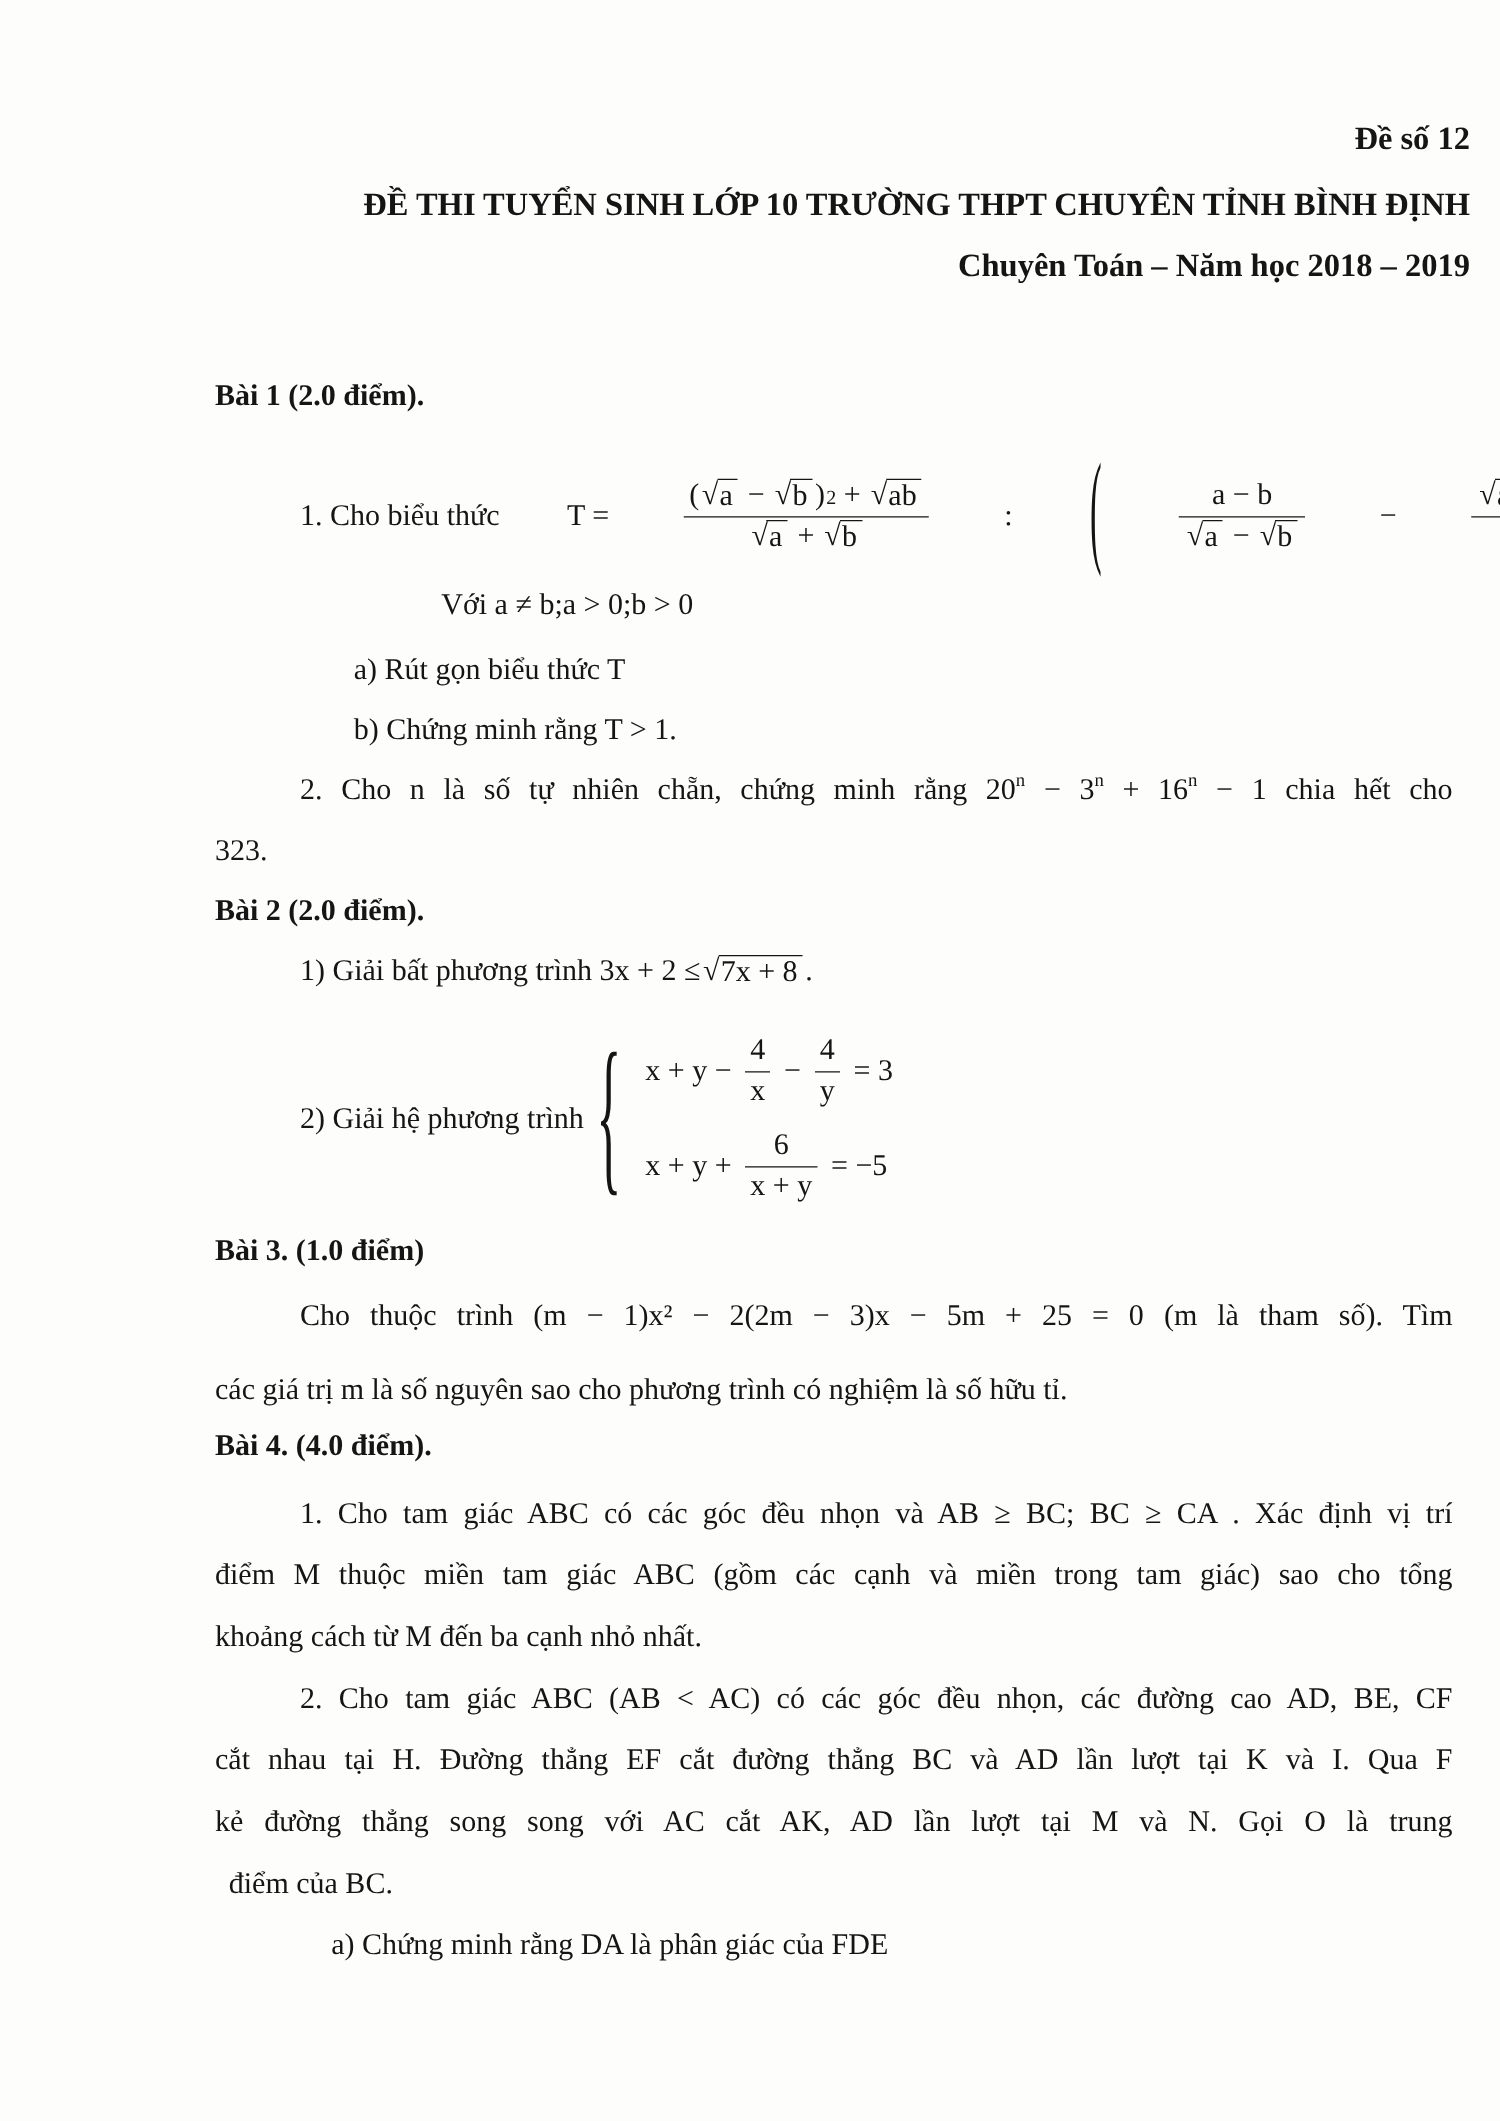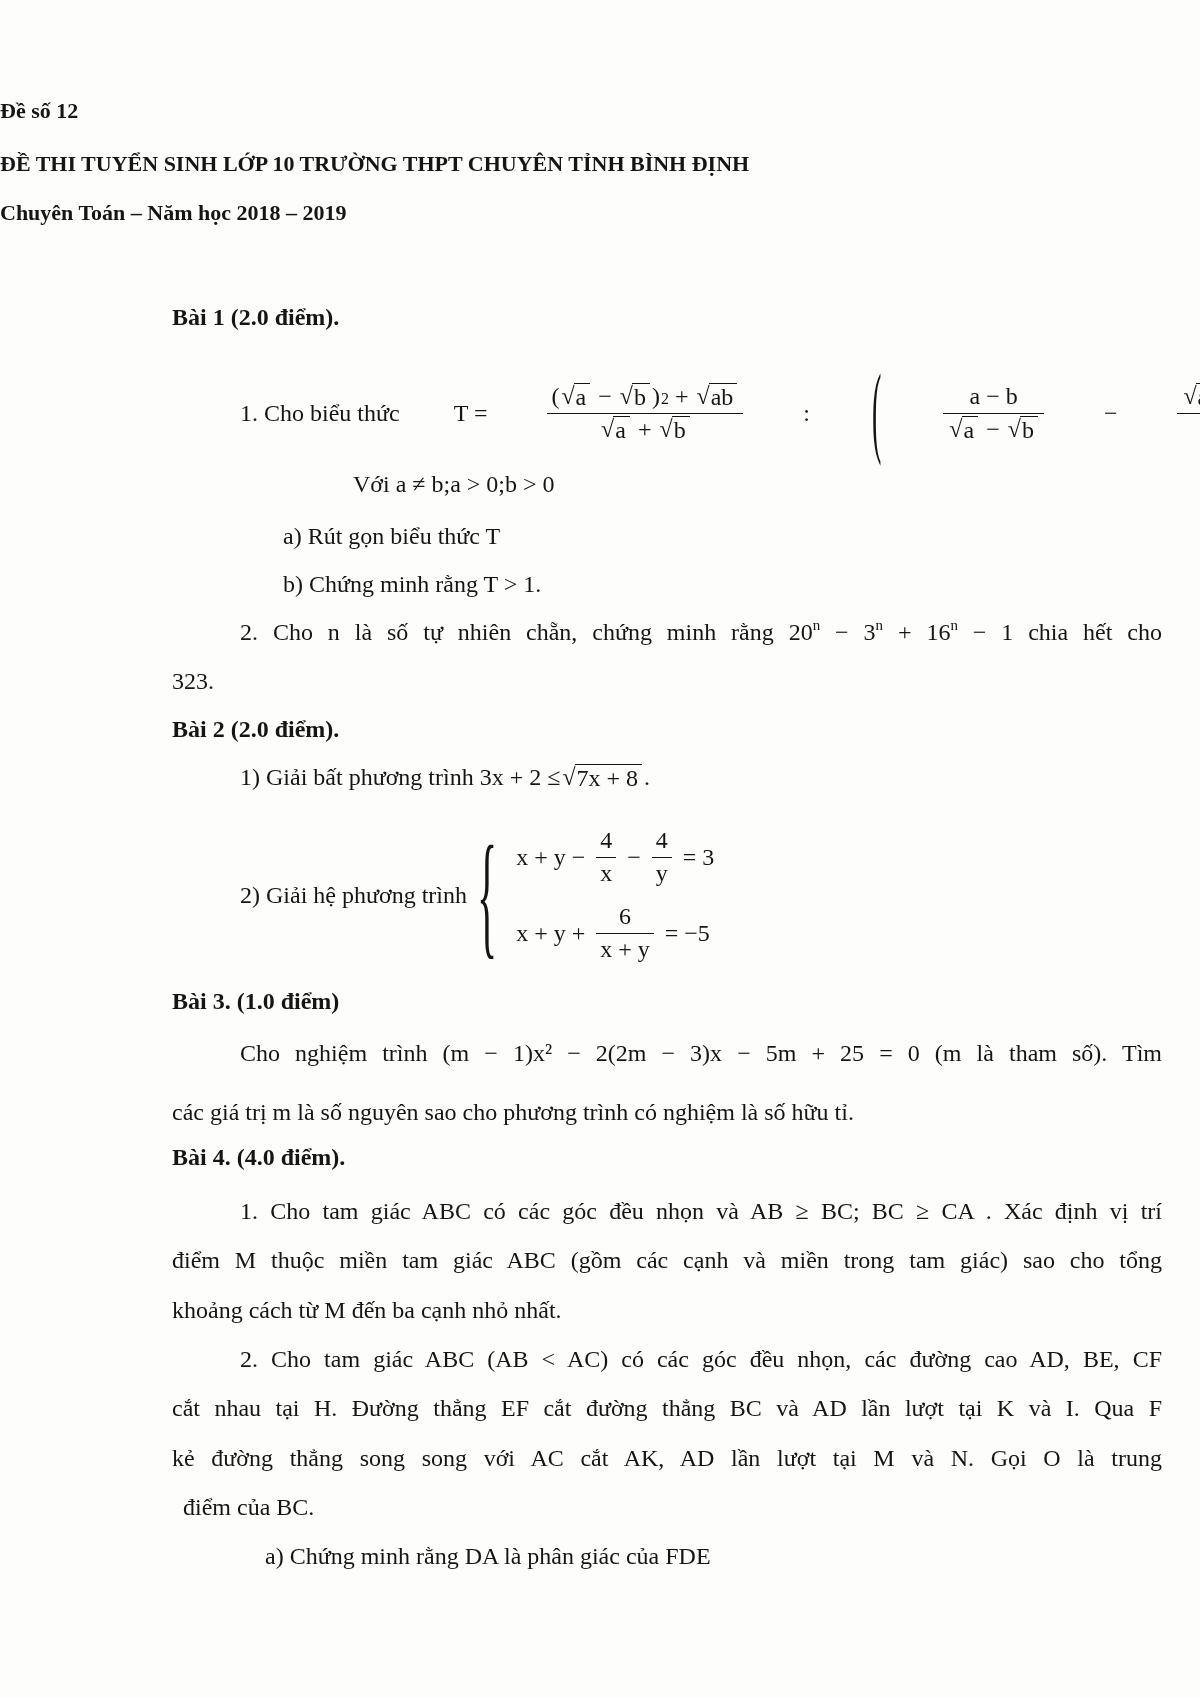--- a/index.html
+++ b/index.html
@@ -3,21 +3,21 @@
 <meta charset="utf-8">
 <style>
   html,body{margin:0;padding:0;background:#e8e8e8;}
   .page{
     position:relative;width:1200px;height:1697px;margin:0 auto;
     background:#fdfdfb;color:#151515;
     font-family:"Liberation Serif","DejaVu Serif",serif;
     font-size:24px;overflow:hidden;
   }
   
-  .ct{position:absolute;left:0;width:1176px;text-align:left;font-weight:bold;font-size:22px;line-height:34px;}
+  .ct{position:absolute;left:0;width:1176px;text-align:right;font-weight:bold;font-size:26px;line-height:34px;}
   
   .hd{position:absolute;left:172px;font-weight:bold;line-height:34px;}
   
   .ll{position:absolute;line-height:34px;white-space:nowrap;}
   
   .jl{position:absolute;left:172px;width:990px;line-height:34px;text-align:justify;text-align-last:justify;}
   .indent{text-indent:68px;}
   sup.sn{font-size:15px;line-height:1;vertical-align:10px;}
   sup.p2{font-size:16px;line-height:1;vertical-align:16px;margin-left:1px;}
   
@@ -175,21 +175,21 @@
             <span class="mrow">6</span>
             <span class="bar"></span>
             <span class="mrow">x + y</span>
           </span>
         <span class="t">= −5</span>
       </span>
     </span>
   </div>
 
   <div class="hd" style="top:984px;">Bài 3. (1.0 điểm)</div>
-  <div class="jl indent" style="top:1036px;"><span>Cho nghiệm trình </span><span>(m − 1)x² − 2(2m − 3)x − 5m + 25 = 0</span><span> (m là tham số). Tìm</span></div>
+  <div class="jl indent" style="top:1036px;"><span>Cho thuộc trình </span><span>(m − 1)x² − 2(2m − 3)x − 5m + 25 = 0</span><span> (m là tham số). Tìm</span></div>
   <div class="ll" style="left:172px;top:1095px;">các giá trị m là số nguyên sao cho phương trình có nghiệm là số hữu tỉ.</div>
 
   <div class="hd" style="top:1140px;text-align:right;">Bài 4. (4.0 điểm).</div>
   <div class="jl indent" style="top:1194px;"><span>1. Cho tam giác ABC có các góc đều nhọn và </span><span>AB ≥ BC; BC ≥ CA</span><span> . Xác định vị trí</span></div>
   <div class="jl" style="top:1243px;">điểm M thuộc miền tam giác ABC (gồm các cạnh và miền trong tam giác) sao cho tổng</div>
   <div class="ll" style="left:172px;top:1293px;">khoảng cách từ M đến ba cạnh nhỏ nhất.</div>
   <div class="jl indent" style="top:1342px;">2. Cho tam giác ABC (AB &lt; AC) có các góc đều nhọn, các đường cao AD, BE, CF</div>
   <div class="jl" style="top:1391px;">cắt nhau tại H. Đường thẳng EF cắt đường thẳng BC và AD lần lượt tại K và I. Qua F</div>
   <div class="jl" style="top:1441px;">kẻ đường thẳng song song với AC cắt AK, AD lần lượt tại M và N. Gọi O là trung</div>
   <div class="ll" style="left:172px;top:1490px;margin-left:11px;">điểm của BC.</div>

